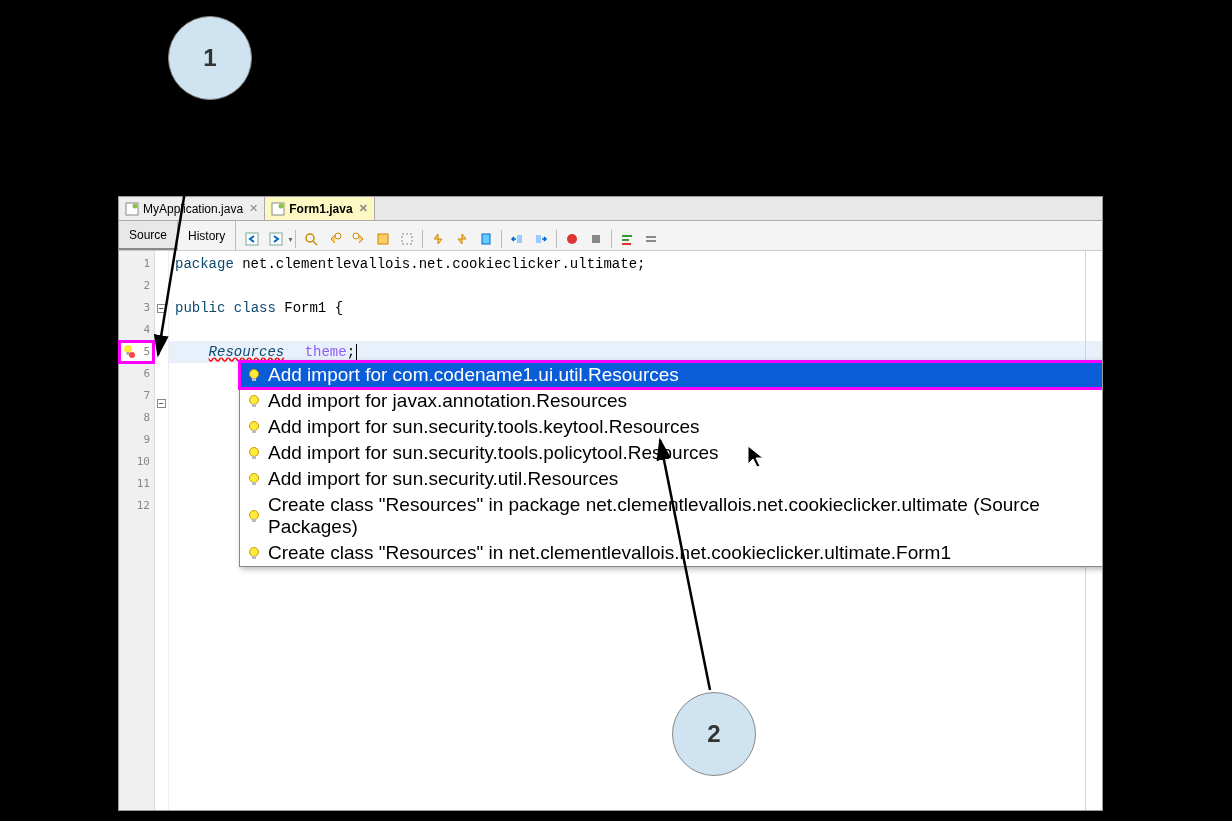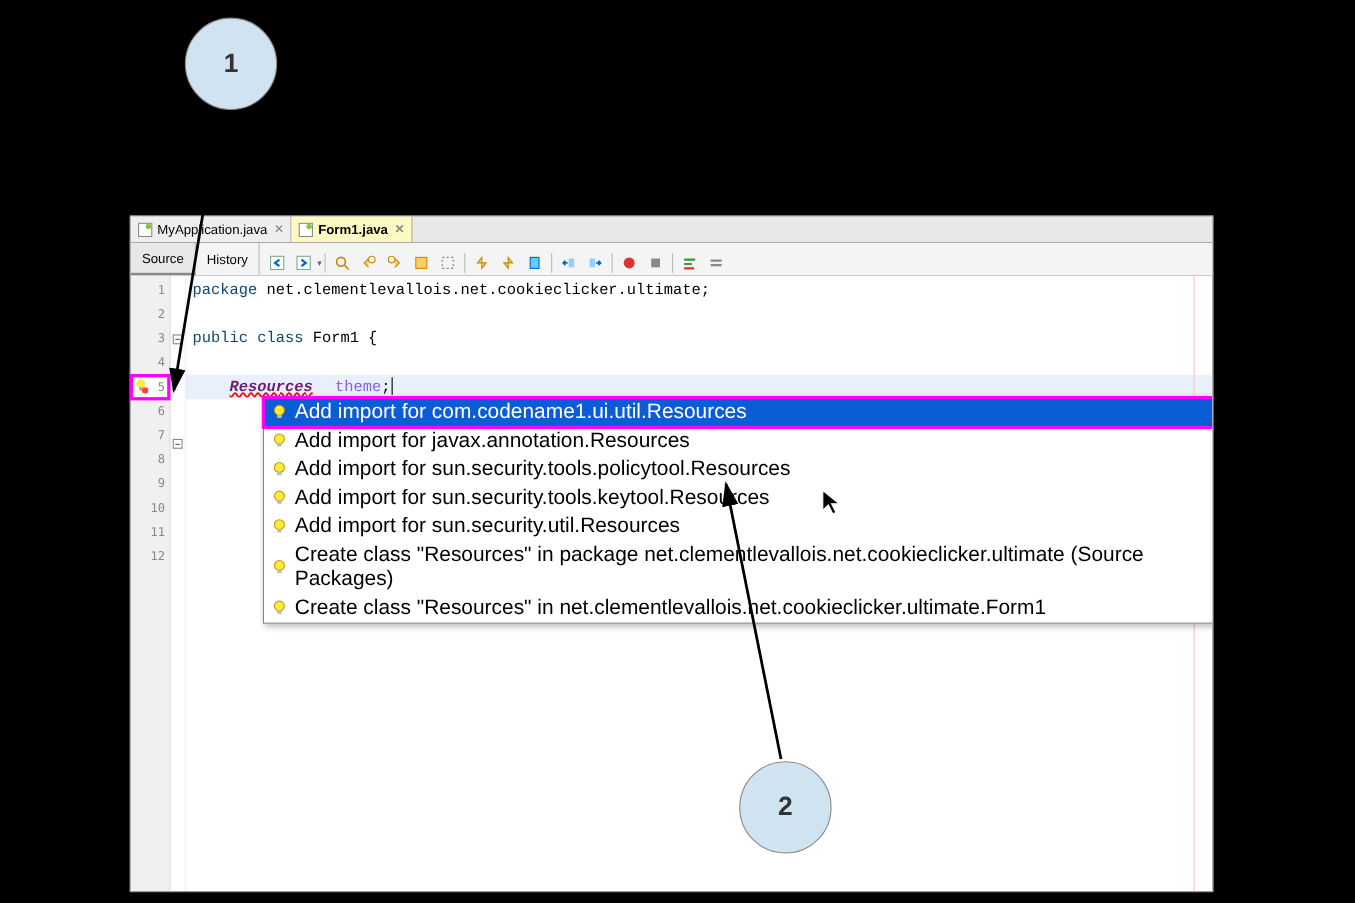--- a/index.html
+++ b/index.html
@@ -156,21 +156,21 @@
     .code-line {
       height: 22px;
       line-height: 22px;
       padding-left: 6px;
       white-space: pre;
     }
     .cl-highlight {
       background: #e8f1fb;
     }
     .kw { color: #0c4a6e; }
-    .type { color: #701a75; font-style: italic; font-weight: bold; }
+    .type { color: #0c4a6e; font-style: italic; font-weight: normal; }
     .ident { color: #8b5cf6; margin-left: 12px; }
     .wavy { text-decoration: underline wavy red; }
     .caret {
       display: inline-block;
       width: 1px;
       height: 16px;
       background: #000;
       vertical-align: middle;
       margin-left: 1px;
     }
@@ -447,28 +447,28 @@
                 <circle cx="8" cy="6" r="4.5" fill="#ffeb3b" stroke="#c90"></circle>
                 <rect x="6" y="10" width="4" height="3" fill="#bbb"></rect>
               </svg></span>
           <span>Add import for javax.annotation.Resources</span>
         </div>
         <div class="sug-item">
           <span class="sug-bulb"><svg viewBox="0 0 16 16" width="16" height="16">
                 <circle cx="8" cy="6" r="4.5" fill="#ffeb3b" stroke="#c90"></circle>
                 <rect x="6" y="10" width="4" height="3" fill="#bbb"></rect>
               </svg></span>
+          <span>Add import for sun.security.tools.keytool.Resources</span>
+        </div>
+        <div class="sug-item">
+          <span class="sug-bulb"><svg viewBox="0 0 16 16" width="16" height="16">
+                <circle cx="8" cy="6" r="4.5" fill="#ffeb3b" stroke="#c90"></circle>
+                <rect x="6" y="10" width="4" height="3" fill="#bbb"></rect>
+              </svg></span>
           <span>Add import for sun.security.tools.policytool.Resources</span>
-        </div>
-        <div class="sug-item">
-          <span class="sug-bulb"><svg viewBox="0 0 16 16" width="16" height="16">
-                <circle cx="8" cy="6" r="4.5" fill="#ffeb3b" stroke="#c90"></circle>
-                <rect x="6" y="10" width="4" height="3" fill="#bbb"></rect>
-              </svg></span>
-          <span>Add import for sun.security.tools.keytool.Resources</span>
         </div>
         <div class="sug-item">
           <span class="sug-bulb"><svg viewBox="0 0 16 16" width="16" height="16">
                 <circle cx="8" cy="6" r="4.5" fill="#ffeb3b" stroke="#c90"></circle>
                 <rect x="6" y="10" width="4" height="3" fill="#bbb"></rect>
               </svg></span>
           <span>Add import for sun.security.util.Resources</span>
         </div>
         <div class="sug-item">
           <span class="sug-bulb"><svg viewBox="0 0 16 16" width="16" height="16">

